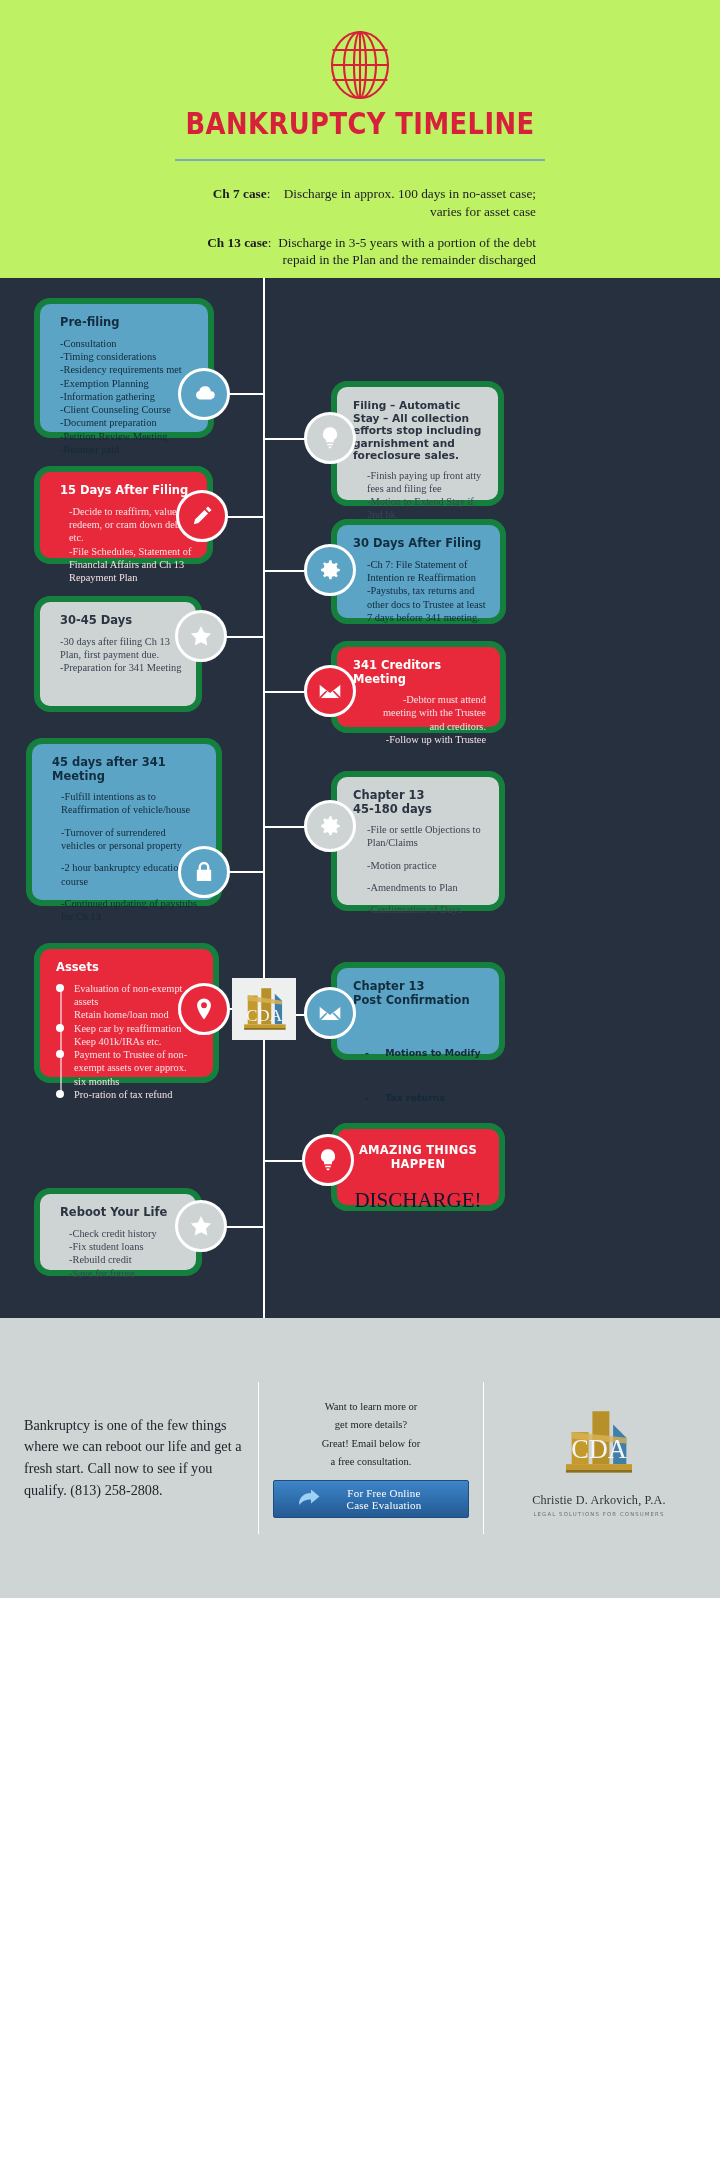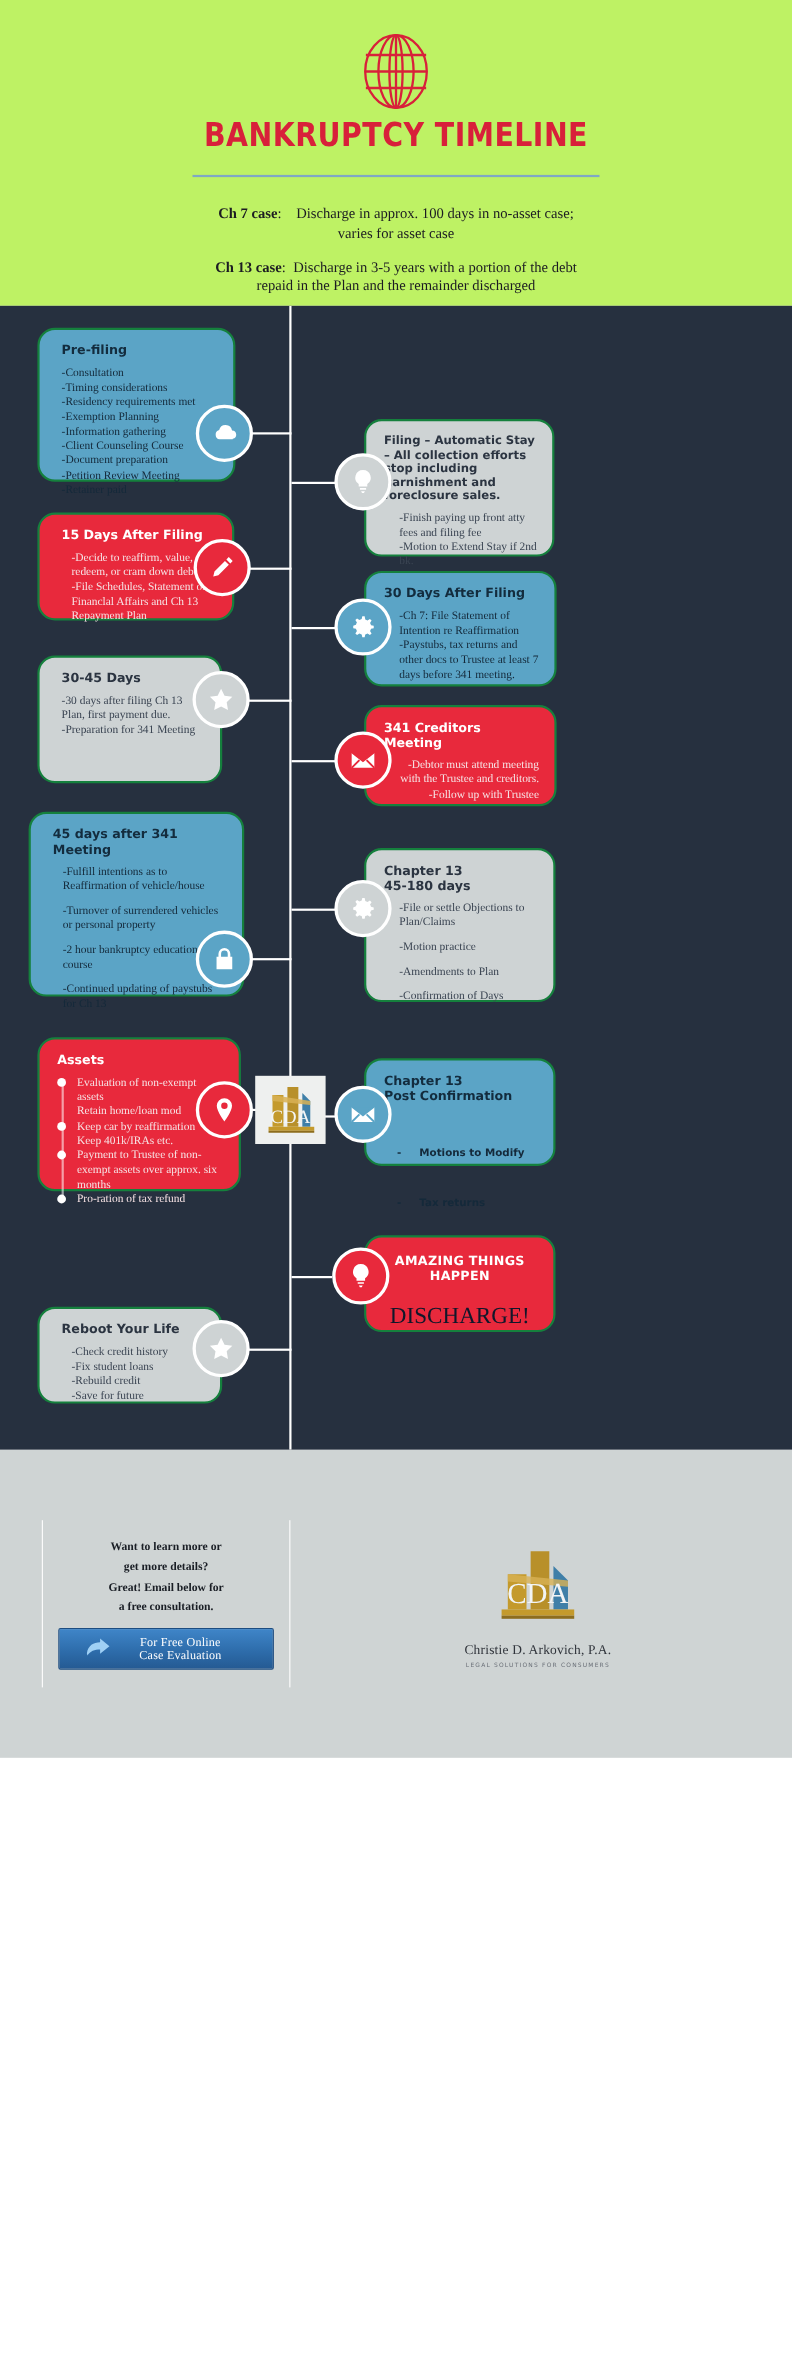--- a/index.html
+++ b/index.html
@@ -31,21 +31,21 @@
     transform: scaleX(0.86);
     margin-top: 4px;
   }
   .rule {
     width: 370px; height: 2px; background: #7fa8c4;
     margin: 18px auto 0 auto;
   }
   .intro {
     margin: 24px auto 0 auto;
     width: 352px;
-    text-align: center;
+    text-align: right;
     font-size: 13.3px;
     line-height: 1.34;
     color: #1c1c22;
   }
   .intro p { margin-bottom: 13px; }
   .intro b { font-weight: bold; }
 
   
   .timeline {
     position: relative;
@@ -58,21 +58,21 @@
     left: 263px; top: 0; width: 2px; height: 100%;
     background: #ffffff;
   }
   .conn {
     position: absolute; height: 2px; background: #ffffff;
   }
 
   .card {
     position: absolute;
     border-radius: 16px;
-    border: 2px solid #15803d;
+    border: 6px solid #15803d;
     padding: 12px 14px 12px 20px;
   }
   .card.blue  { background: #5ba4c6; }
   .card.red   { background: #e8293c; }
   .card.gray  { background: #ced3d4; }
 
   .card h3 {
     font-family: "DejaVu Sans", sans-serif;
     font-size: 11.5px;
     font-weight: bold;
@@ -151,21 +151,21 @@
     font-size: 14.2px;
     line-height: 1.52;
     color: #20242c;
   }
   .foot-div {
     width: 1px; background: #ffffff; height: 152px; margin: 0 14px;
   }
   .foot-mid { width: 196px; text-align: center; }
   .foot-mid p {
     font-family: "Liberation Serif", serif;
-    font-weight: bold;
+    font-weight: normal;
     font-size: 10.6px;
     line-height: 1.72;
     color: #1a1e25;
   }
   .cta {
     margin-top: 9px;
     background: linear-gradient(180deg,#3f85c8 0%, #2f6fae 50%, #245a93 100%);
     border: 1px solid #1d4c80;
     border-radius: 2px;
     height: 38px;
@@ -428,20 +428,21 @@
     </ul>
   </div>
   <div class="badge gray" style="left:175px; top:922px;">
     <svg viewBox="0 0 24 24">
         <path d="M12 2.8l2.9 5.9 6.5.9-4.7 4.6 1.1 6.5-5.8-3-5.8 3 1.1-6.5L2.6 9.6l6.5-.9z"></path>
       </svg>
   </div>
 </div>
 
 <div class="footer">
+  <div class="foot-text">Bankruptcy is one of the few things where we can reboot our life and get a fresh start.  Call now to see if you qualify. (813) 258-2808.</div>
 
   <div class="foot-div"></div>
 
   <div class="foot-mid">
     <p>Want to learn more or</p>
     <p>get more details?</p>
     <p>Great!  Email below for</p>
     <p>a free consultation.</p>
     <div class="cta">
       <svg class="cta-arrow" viewBox="0 0 26 22">

